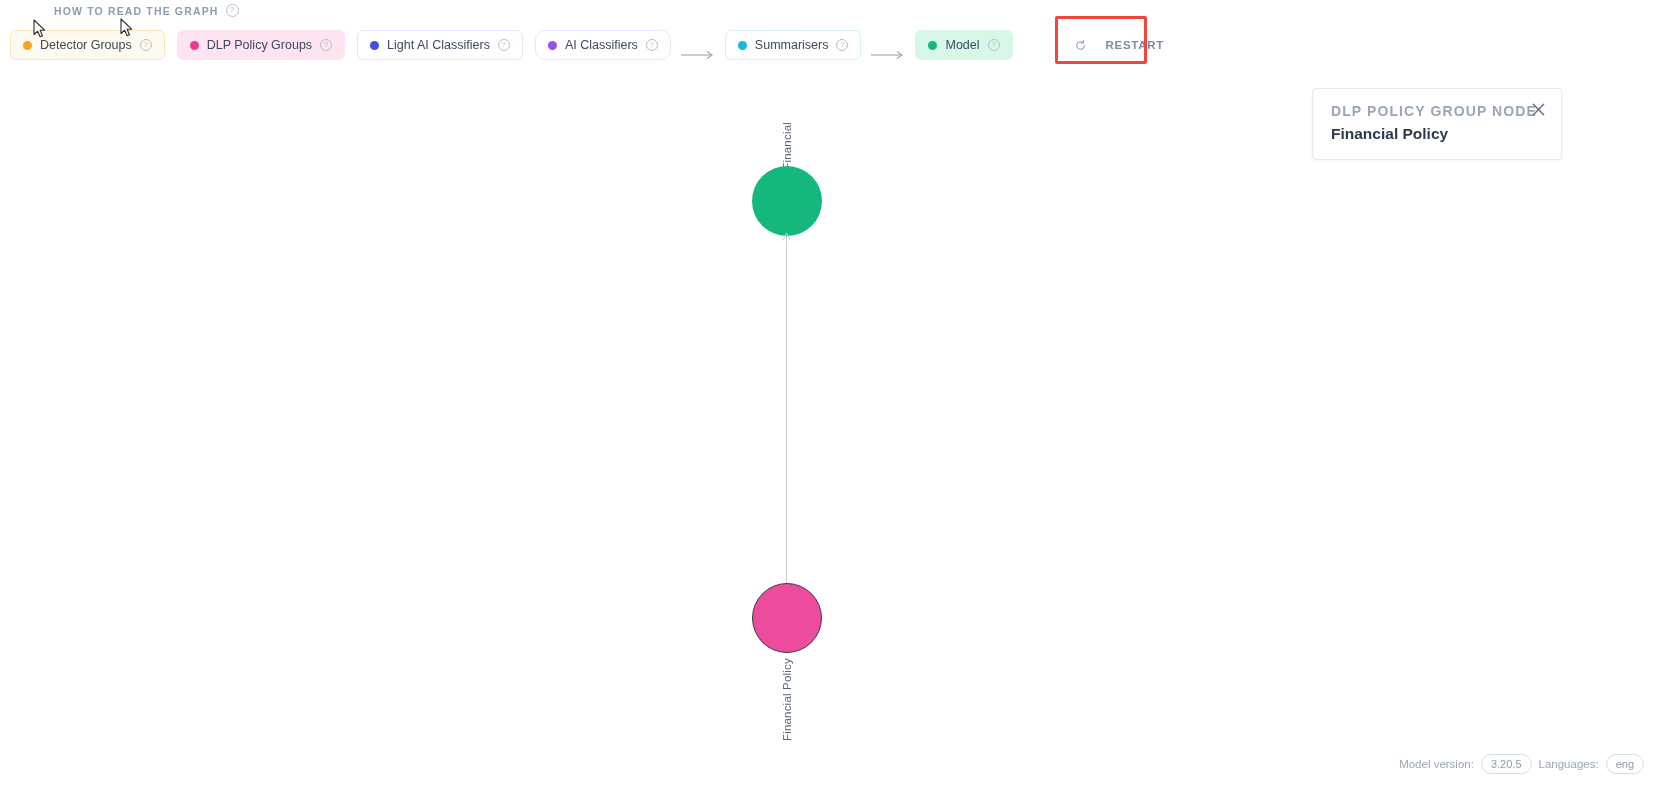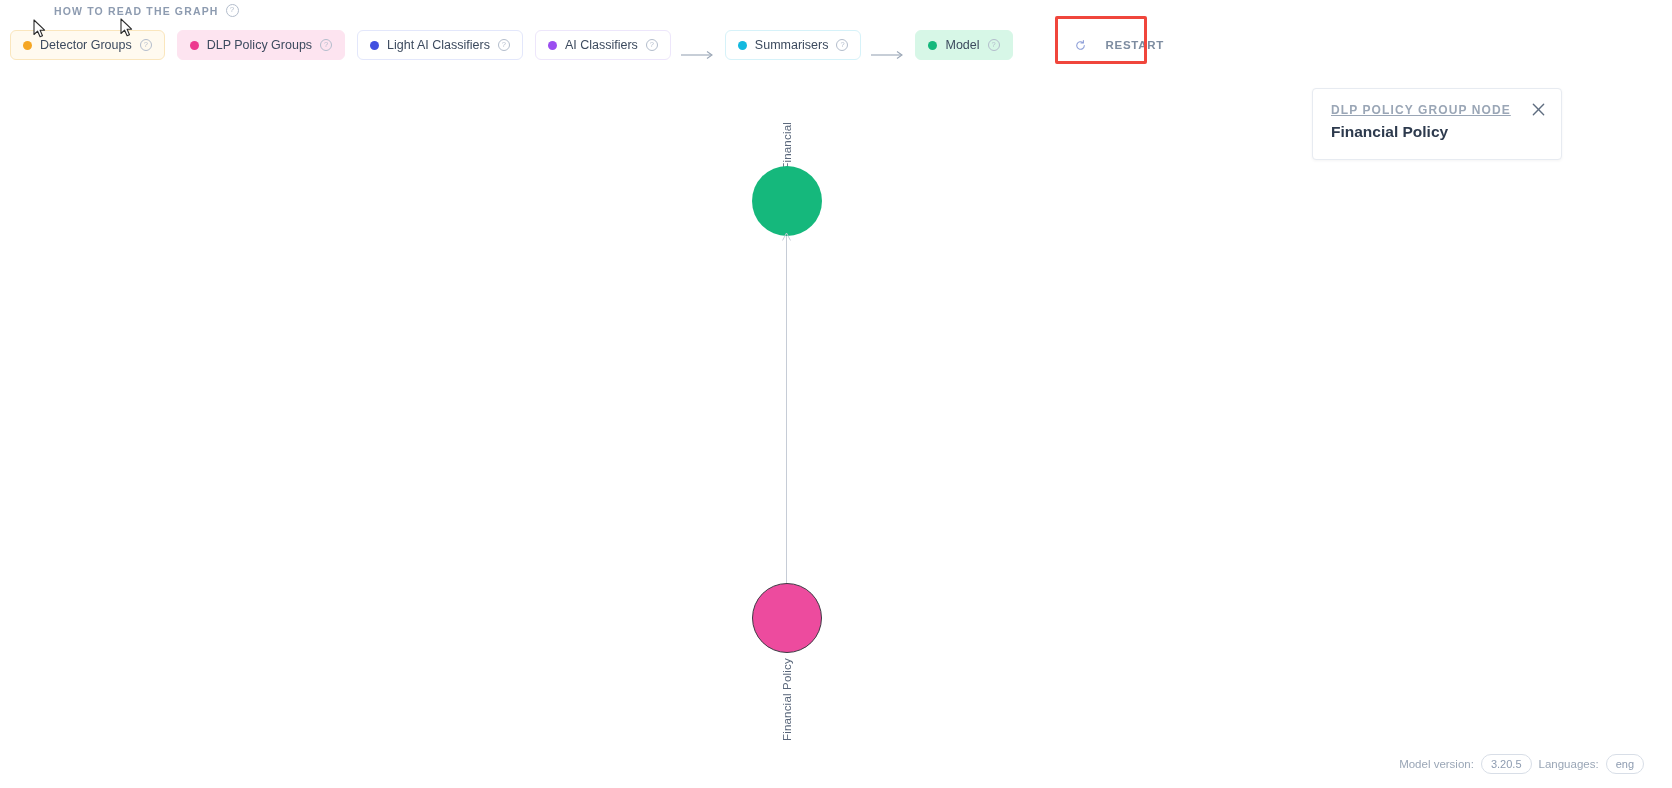--- a/index.html
+++ b/index.html
@@ -78,21 +78,21 @@
   }
   .chip .dot {
     width: 9px;
     height: 9px;
     border-radius: 50%;
     flex: 0 0 auto;
   }
   .chip.detector        { background: #fffaef; border-color: #fae6bd; }
   .chip.dlp             { background: #fde4f0; border-color: #fde4f0; }
   .chip.lightai         { background: #ffffff; border-color: #e3e7fb; }
-  .chip.ai              { background: #ffffff; border-color: #ede6fb; }
+  .chip.ai              { background: #ffffff; border-color: #ede6fb; border-radius: 10px; }
   .chip.summarisers     { background: #ffffff; border-color: #d6f2f9; }
   .chip.tags            { background: #d7f7e7; border-color: #d7f7e7; }
 
   .arrow-sep {
     display: flex;
     align-items: center;
     margin: 0 10px 0 -2px;
     color: #9aa6b6;
   }
   .arrow-sep svg { display: block; }
@@ -208,26 +208,25 @@
     width: 250px;
     height: 72px;
     box-sizing: border-box;
     background: #ffffff;
     border: 1px solid #e7ebf1;
     border-radius: 4px;
     box-shadow: 0 1px 3px rgba(30,40,60,0.05);
     padding: 14px 18px;
   }
   .info-kicker {
-    font-size: 12px;
+    font-size: 14px;
     font-weight: 700;
     letter-spacing: 1.1px;
     color: #9aa6b6;
     margin: 0 0 6px 0;
-    text-decoration: underline;
   }
   .info-title {
     font-size: 15.5px;
     font-weight: 700;
     color: #2d3a4d;
     margin: 0;
   }
   .info-close {
     position: absolute;
     right: 12px;

